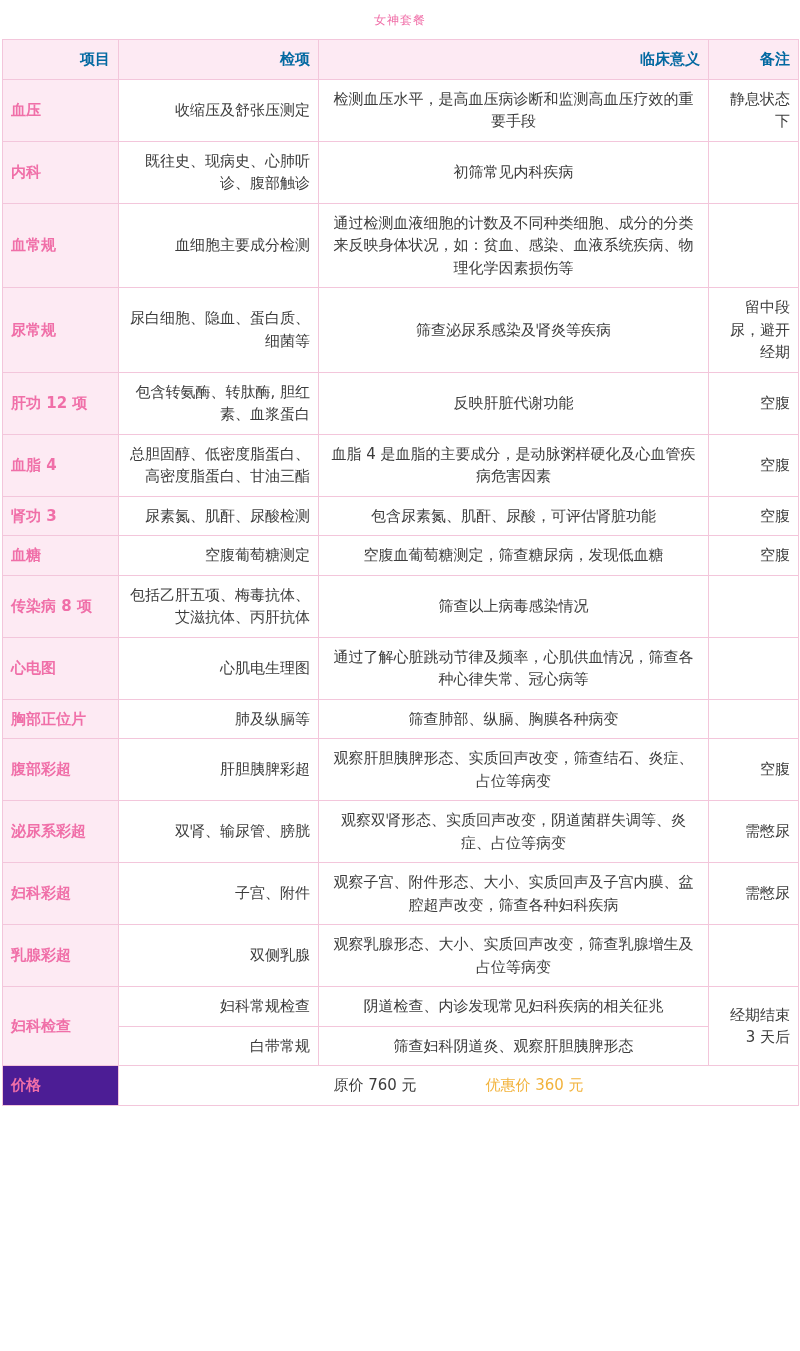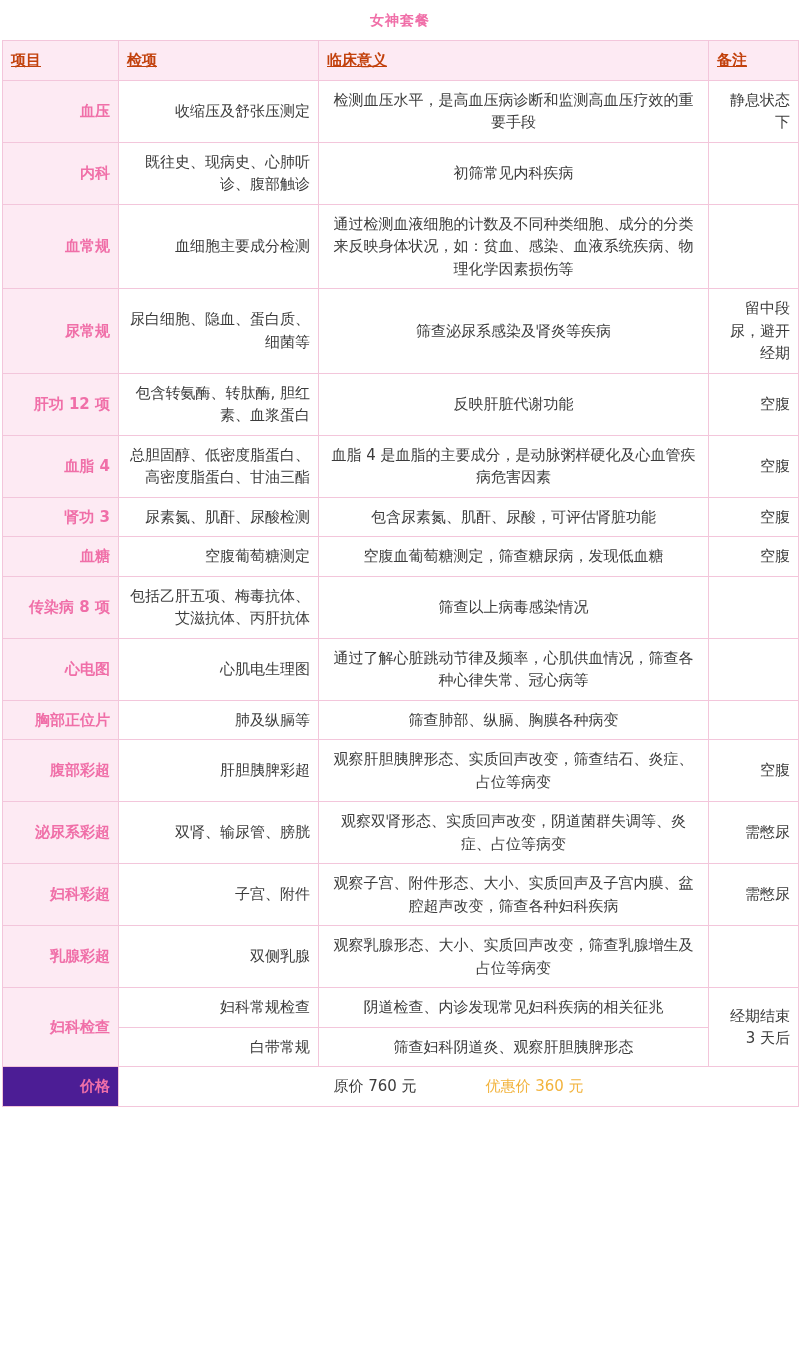--- a/index.html
+++ b/index.html
@@ -13,52 +13,51 @@
     color: #333;
   }
   .sheet {
     width: 800px;
     box-sizing: border-box;
     padding: 6px 2px 10px 2px;
   }
   .title {
     text-align: center;
     color: #f06fa8;
-    font-size: 14px;
-    font-weight: bold;
+    font-size: 12px;
+    font-weight: normal;
     padding: 6px 0 10px 0;
     letter-spacing: 1px;
   }
   table.pkg {
     border-collapse: collapse;
     width: 796px;
     margin: 0 auto;
     table-layout: fixed;
   }
   table.pkg td, table.pkg th {
     border: 1px solid #f3c6db;
     vertical-align: middle;
     padding: 8px 8px;
     font-size: 15px;
     line-height: 1.5;
   }
   thead th {
     background: #fdeaf3;
-    color: #c2410c;
+    color: #0369a1;
     font-weight: bold;
     font-size: 15px;
-    text-align: left;
+    text-align: right;
     padding: 10px 6px;
-    text-decoration: underline;
   }
   td.cat {
     background: #fdeaf3;
     color: #f06fa8;
     font-weight: bold;
-    text-align: right;
+    text-align: left;
     font-size: 15px;
   }
   td.item {
     text-align: right;
     color: #3c3c3c;
     margin-left: 24px;
   }
   td.mean {
     text-align: center;
     color: #3c3c3c;

